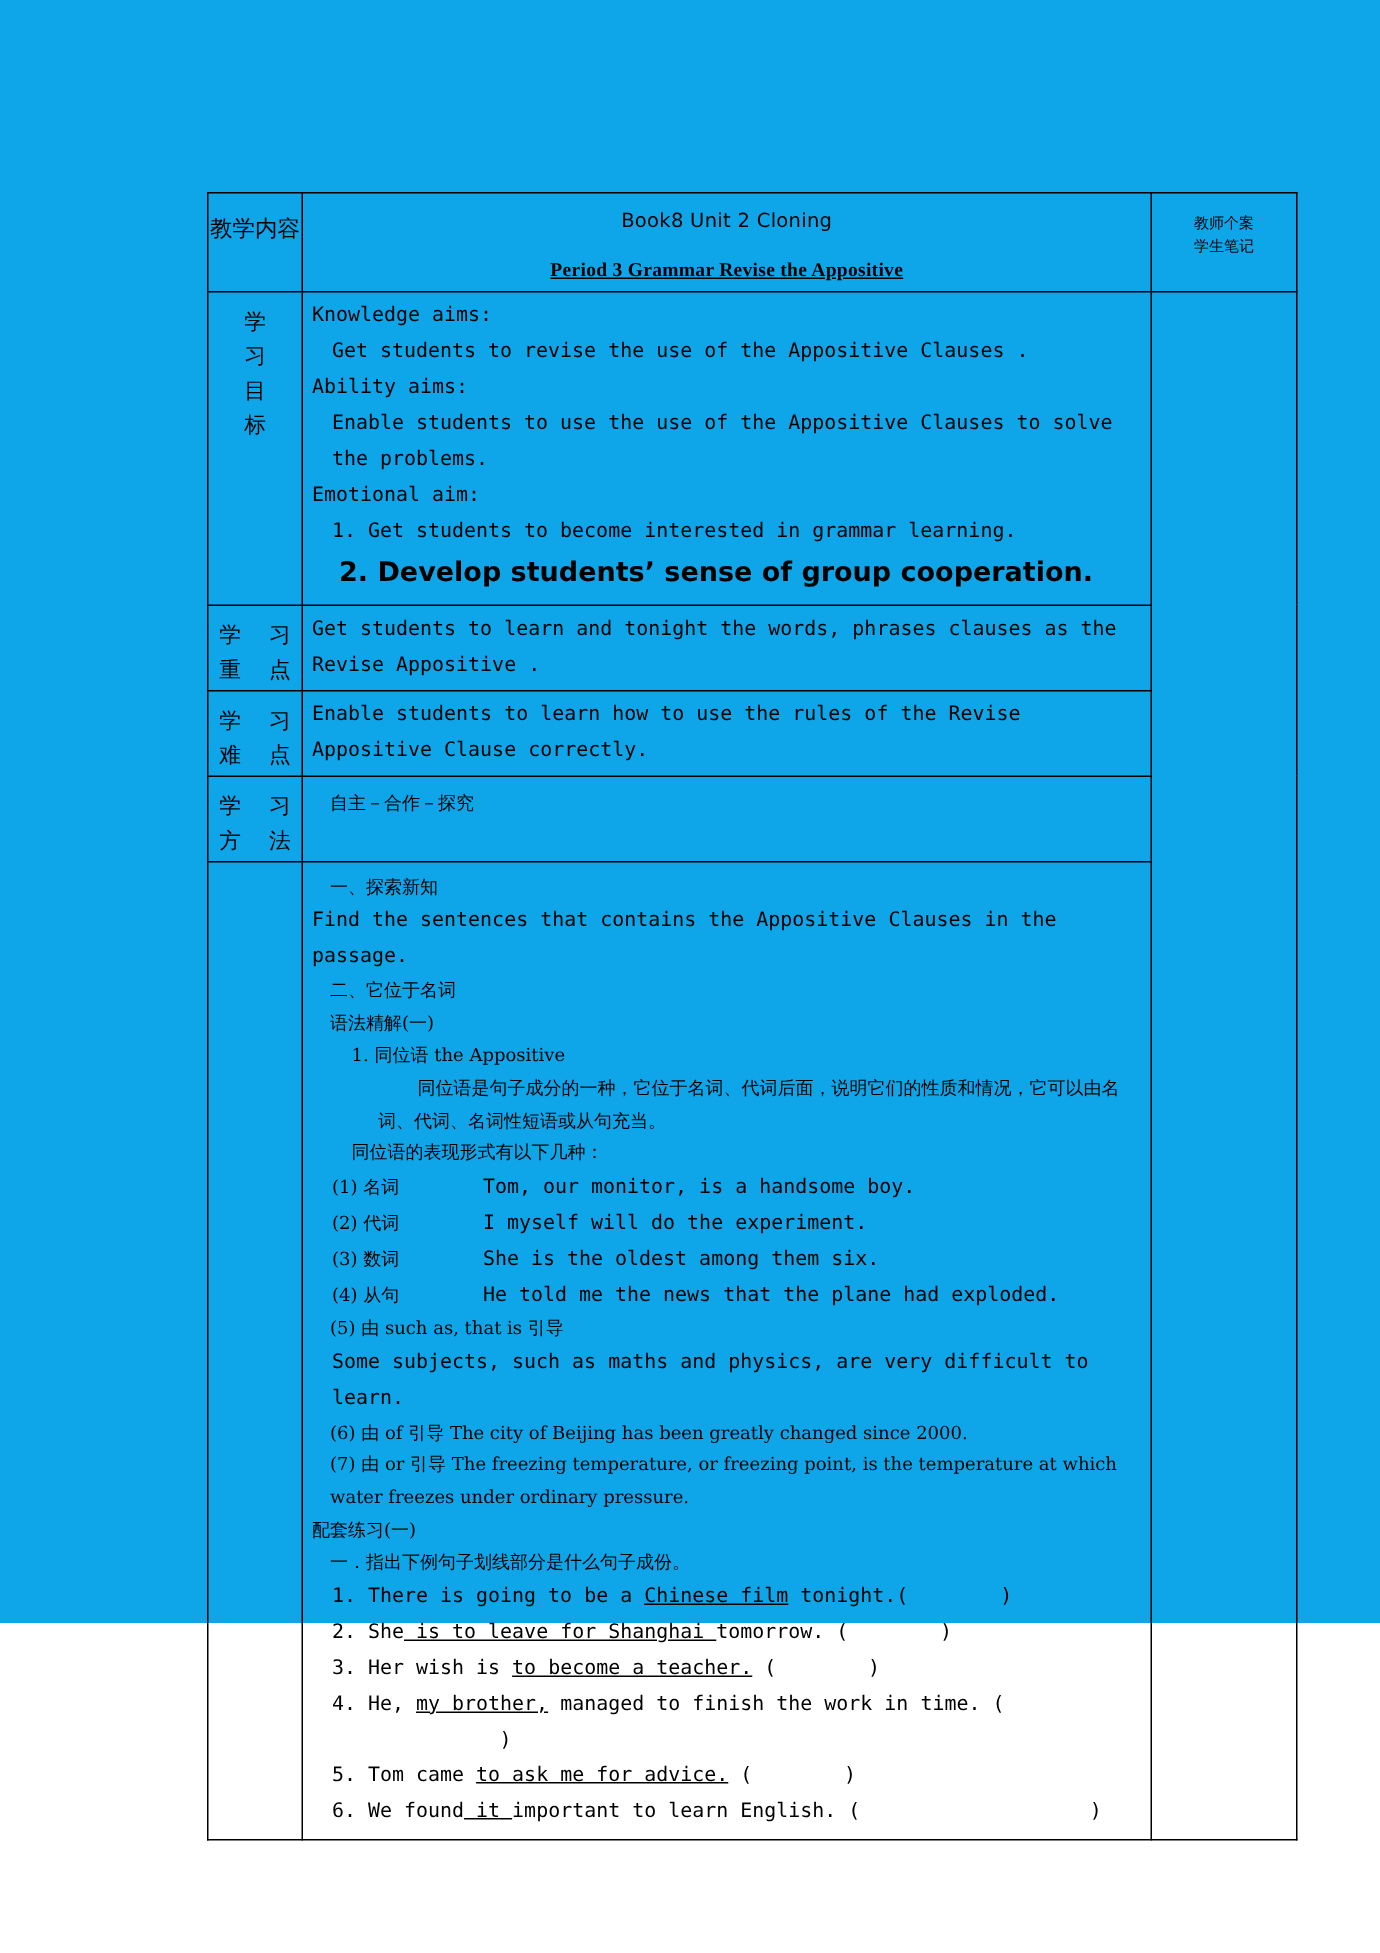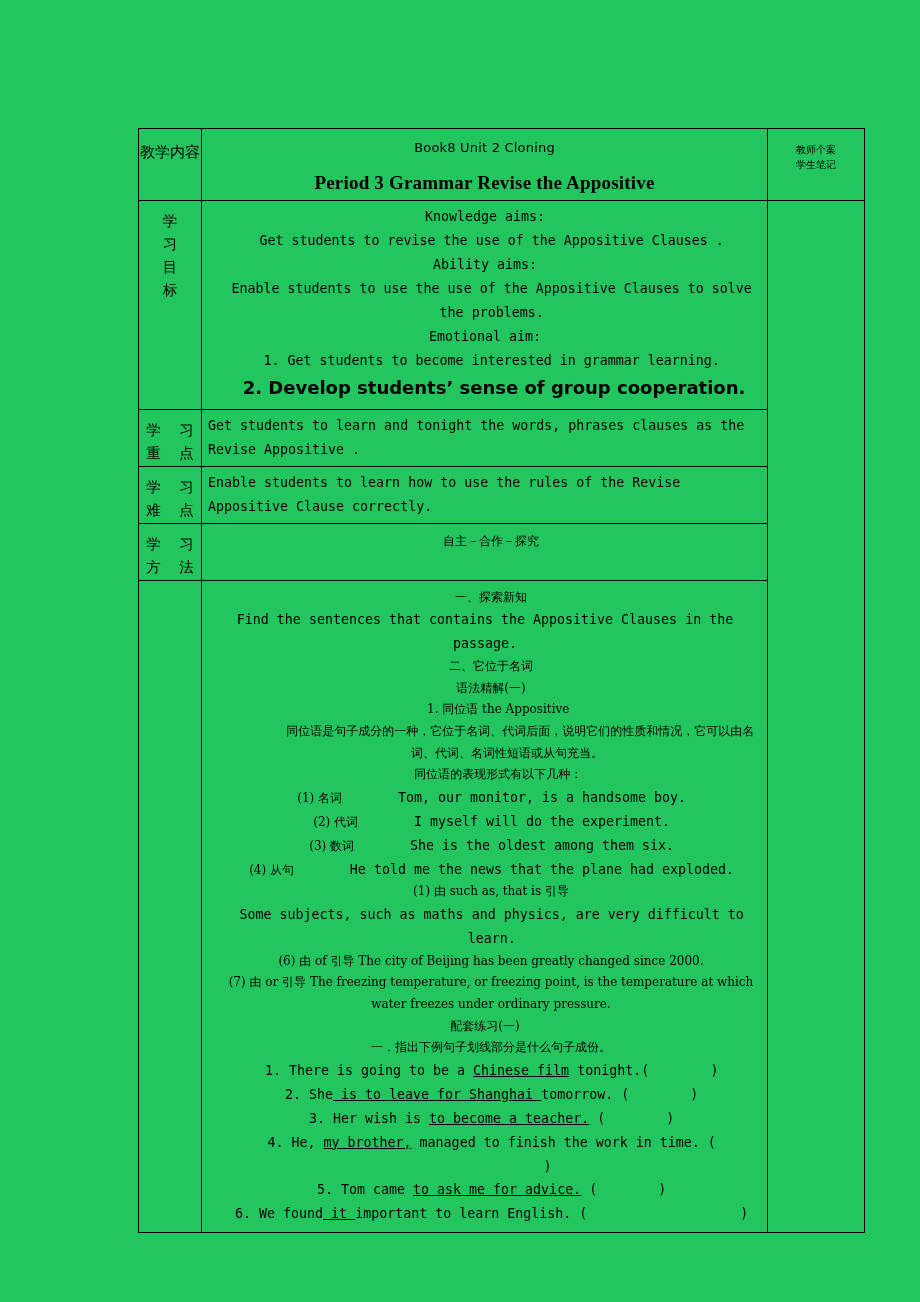--- a/index.html
+++ b/index.html
@@ -11,22 +11,22 @@
   body {
     width: 920px;
     height: 1302px;
     font-family: "Liberation Serif", serif;
     color: #000000;
     overflow: hidden;
   }
   .page {
     position: relative;
     width: 920px;
-    height: 1302px;
-    background: #22c55e;
+    height: 1082px;
+    background: #0ea5e9;
   }
   
   .lesson-table {
     position: absolute;
     left: 138px;
     top: 128px;
     width: 726px;
     border-collapse: collapse;
     table-layout: fixed;
   }
@@ -53,22 +53,23 @@
   }
   .title-line-1 {
     font-family: "DejaVu Sans", "Liberation Sans", sans-serif;
     font-size: 13px;
     letter-spacing: .2px;
     margin-bottom: 17px;
   }
   .title-line-2 {
     font-family: "Liberation Serif", serif;
     font-weight: bold;
-    font-size: 19px;
+    font-size: 13px;
     letter-spacing: .2px;
+    text-decoration: underline;
   }
   .hdr-notes {
     text-align: center;
     font-family: "DejaVu Serif", "Liberation Serif", serif;
     font-size: 10px;
     line-height: 1.52;
     padding-top: 13px !important;
   }
 
   
@@ -83,21 +84,21 @@
   .vlabel span { display: block; }
   .vlabel .pair { letter-spacing: 7px; padding-left: 7px; }
 
   
   .body-cell {
     padding: 4px 5px 4px 6px !important;
     font-family: "DejaVu Sans Mono", "Liberation Mono", monospace;
     font-size: 13.3px;
     line-height: 1.80;
   }
-  .body-cell p { margin: 0; text-align: center; }
+  .body-cell p { margin: 0; }
   .mono { font-family: "DejaVu Sans Mono", "Liberation Mono", monospace; }
   .cjk  { font-family: "DejaVu Serif", "Liberation Serif", serif; font-size: 12px; }
   .sans-bold {
     font-family: "DejaVu Sans", "Liberation Sans", sans-serif;
     font-weight: bold;
     font-size: 18px;
   }
   .indent1 { padding-left: 1.0em; }
   .indent2 { padding-left: 2.2em; }
   .u { text-decoration: underline; }
@@ -197,21 +198,21 @@
 
           <p class="indent1"><span class="cjk"><span>(2)</span>
              <span>代词</span></span><span class="gap-md"></span><span class="mono">I myself will do the experiment.</span></p>
 
           <p class="indent1"><span class="cjk"><span>(3)</span>
              <span>数词</span></span><span class="gap-md"></span><span class="mono">She is the oldest among them six.</span></p>
 
           <p class="indent1"><span class="cjk"><span>(4)</span>
              <span>从句</span></span><span class="gap-md"></span><span class="mono">He told me the news that the plane had exploded.</span></p>
 
-          <p class="cjk indent1">(1) 由 such as, that is 引导</p>
+          <p class="cjk indent1">(5) 由 such as, that is 引导</p>
           <p class="indent1">Some subjects, such as maths and physics, are very difficult to learn.</p>
           <p class="cjk indent1">(6) 由 of 引导   The city of Beijing has been greatly changed since 2000.</p>
           <p class="cjk indent1">(7) 由 or 引导   The freezing temperature, or freezing point, is the temperature at which water freezes under ordinary pressure.</p>
 
           <p class="cjk">配套练习(一)</p>
           <p class="cjk indent1">一．指出下例句子划线部分是什么句子成份。</p>
 
           <p class="indent1"><span>1.</span>
              <span>There is going to be a </span><span class="u">Chinese film</span><span> tonight.(</span><span class="gap-blank"></span><span>)</span></p>
 

